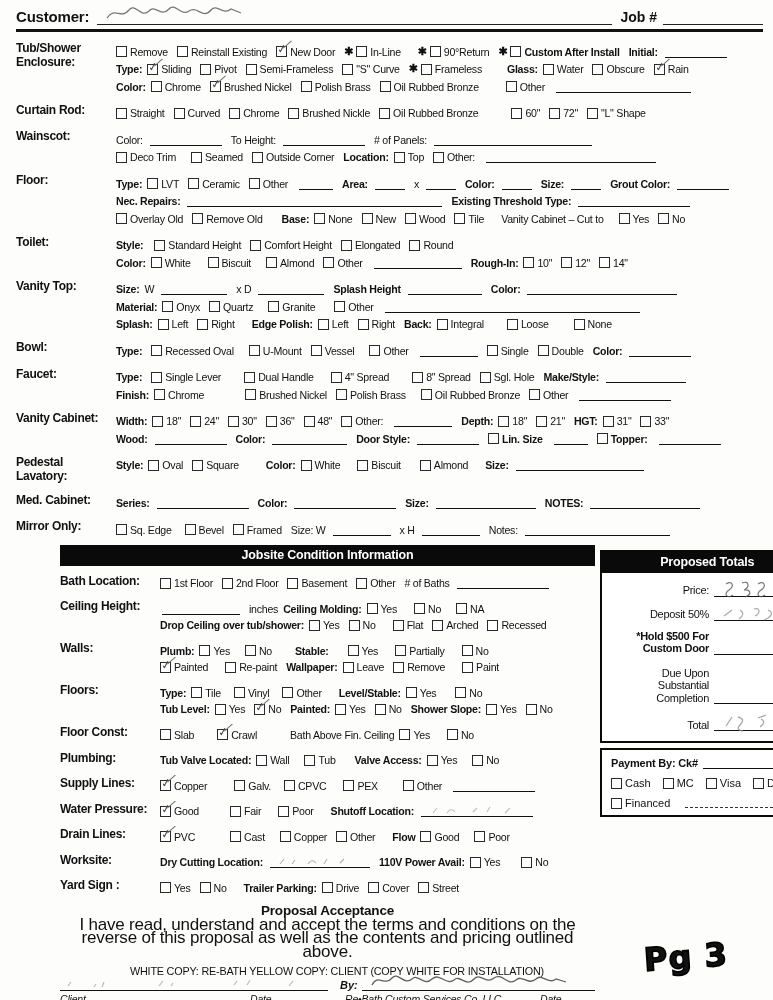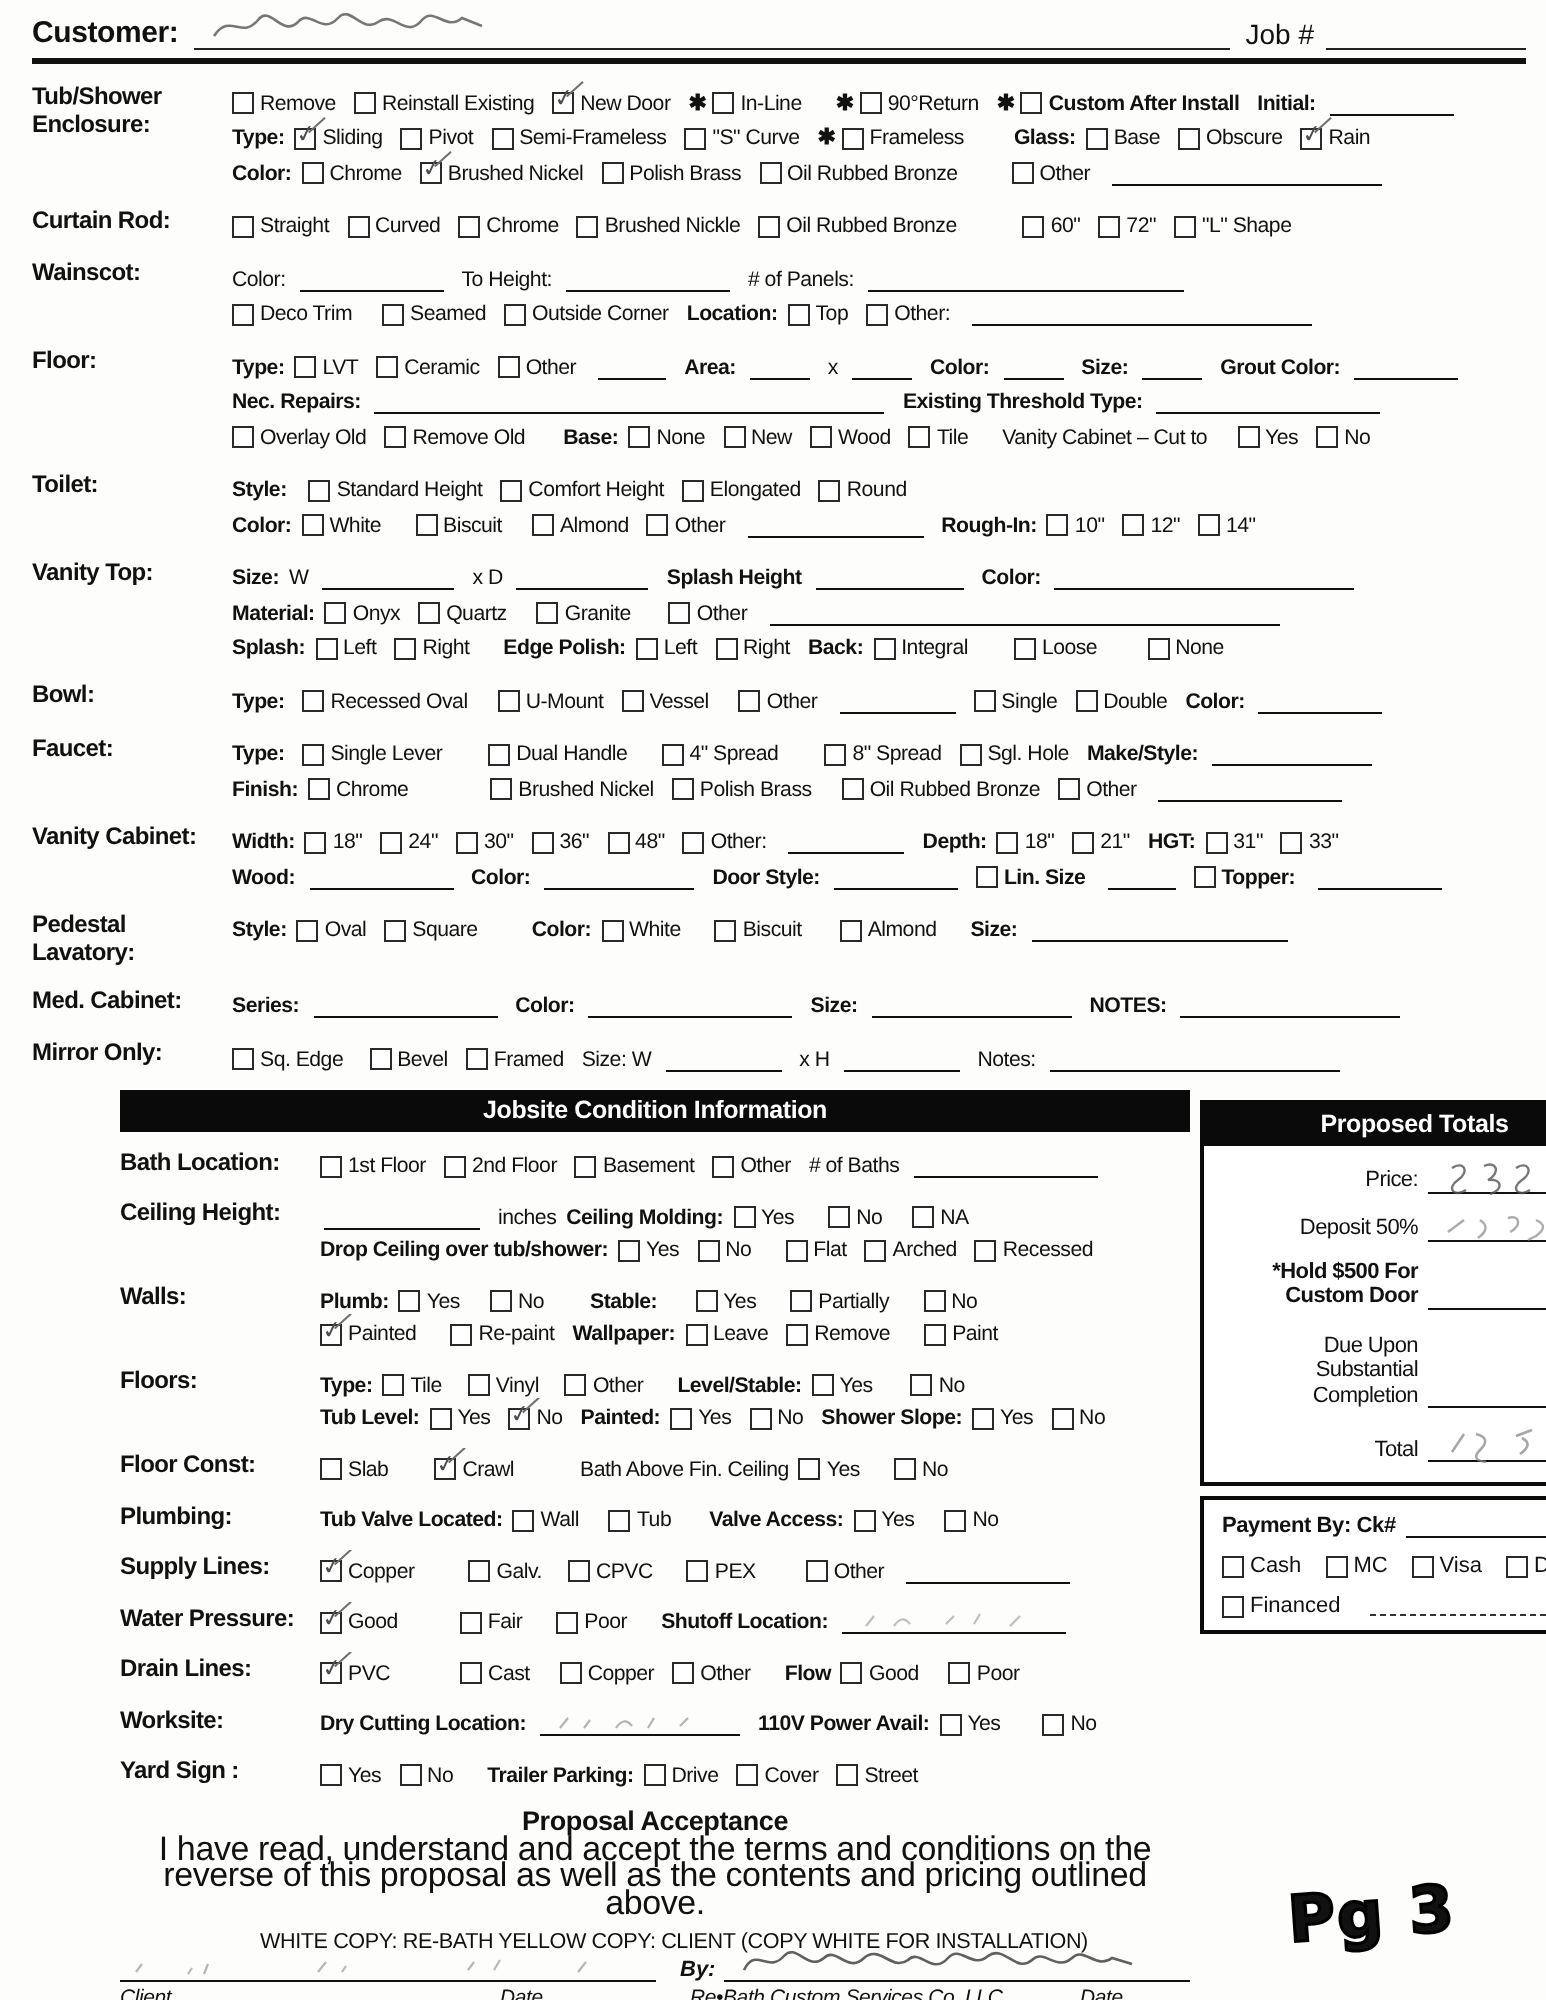--- a/index.html
+++ b/index.html
@@ -6,21 +6,21 @@
   html,body { margin:0; padding:0; background:#e8e8e8; }
   .page {
     width:773px; height:1000px; background:#fdfdfc; color:#111;
     font-family:"Liberation Sans", sans-serif; position:relative;
     padding:8px 8px 0 16px; overflow:hidden;
   }
   
   .header { display:flex; align-items:flex-end; border-bottom:3px solid #111; padding-bottom:4px; margin-right:2px; }
   .h-customer { font-weight:bold; font-size:15px; letter-spacing:-0.2px; }
   .h-blank { flex:1; border-bottom:1.5px solid #222; height:16px; margin:0 8px; position:relative; }
-  .h-job { font-weight:normal; font-size:14px;text-align:right; }
+  .h-job { font-weight:bold; font-size:14px;text-align:right; }
   .h-blank2 { width:100px; border-bottom:1.5px solid #222; height:16px; margin-left:6px; }
   
   .sec { display:flex; margin:0 0 9px 0; }
   .sec-label { width:100px; flex:none; font-weight:bold; font-size:12px; line-height:14px; letter-spacing:-0.3px; padding-top:1px; }
   .sec-lines { flex:1; min-width:0; }
   .line { display:flex; align-items:flex-end; height:17.5px; white-space:nowrap; font-size:10.6px; letter-spacing:-0.25px; overflow:hidden; }
   .jobsite .line { height:16.5px; }
   .t { margin-right:5px; }
   .t.b { font-weight:bold; }
   .cb { display:inline-flex; align-items:center; margin-right:9px; }
@@ -140,21 +140,21 @@
             </span>
             <span class="star">✱</span>
             <span class="cb">
               <span class="box"></span>
               <span class="lbl">Frameless</span>
             </span>
             <span class="gap" style="width: 16px;"></span>
             <span class="t b">Glass:</span>
             <span class="cb">
               <span class="box"></span>
-              <span class="lbl">Base</span>
+              <span class="lbl">Water</span>
             </span>
             <span class="cb">
               <span class="box"></span>
               <span class="lbl">Obscure</span>
             </span>
             <span class="cb">
               <span class="box checked"></span>
               <span class="lbl">Rain</span>
             </span>
           </div>

